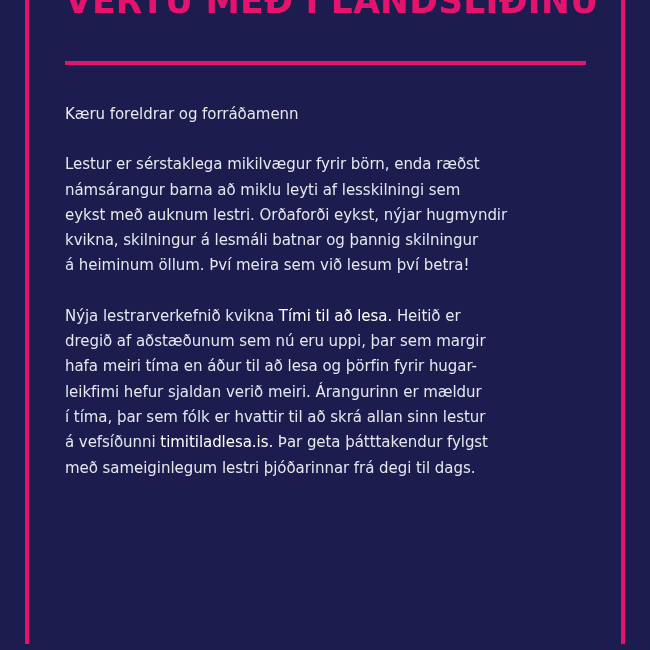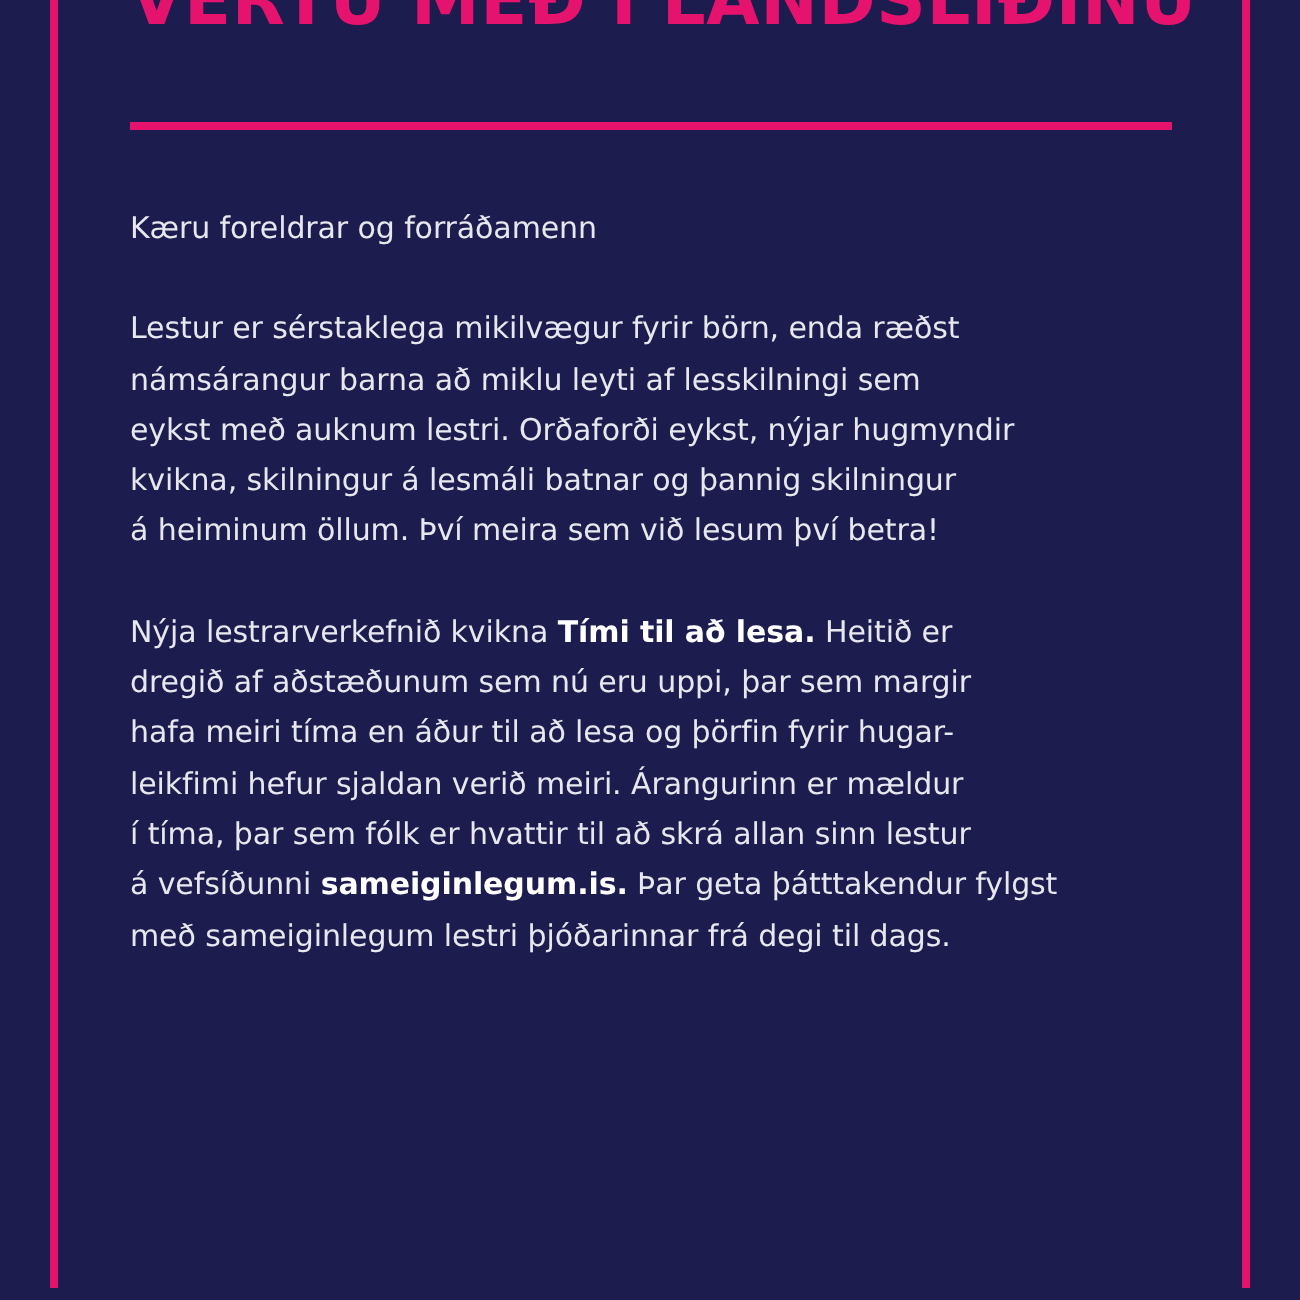--- a/index.html
+++ b/index.html
@@ -78,21 +78,21 @@
     font-weight: 400;
     letter-spacing: -0.05px;
   }
   .body-copy p {
     margin: 0 0 25px 0;
     padding: 0;
     white-space: pre-line;
   }
   .body-copy p:last-child { margin-bottom: 0; }
   .body-copy b, .body-copy strong {
-    font-weight: 700;
+    font-weight: 400;
     color: #ffffff;
   }
 </style>
 </head>
 <body>
 
 <div id="poster">
 
   <div class="rule-v left"></div>
   <div class="rule-v right"></div>
@@ -108,17 +108,17 @@
     <p>Lestur er sérstaklega mikilvægur fyrir börn, enda ræðst
 námsárangur barna að miklu leyti af lesskilningi sem
 eykst með auknum lestri. Orðaforði eykst, nýjar hugmyndir
 kvikna, skilningur á lesmáli batnar og þannig skilningur
 á heiminum öllum. Því meira sem við lesum því betra!</p>
     <p><span>Nýja lestrarverkefnið kvikna </span><b>Tími til að lesa.</b><span> Heitið er
 dregið af aðstæðunum sem nú eru uppi, þar sem margir
 hafa meiri tíma en áður til að lesa og þörfin fyrir hugar-
 leikfimi hefur sjaldan verið meiri. Árangurinn er mældur
 í tíma, þar sem fólk er hvattir til að skrá allan sinn lestur
-á vefsíðunni </span><b>sameiginlegum.is.</b><span> Þar geta þátttakendur fylgst
+á vefsíðunni </span><b>timitiladlesa.is.</b><span> Þar geta þátttakendur fylgst
 með sameiginlegum lestri þjóðarinnar frá degi til dags.</span></p>
   </div>
 
 </div>
 
 </body></html>

